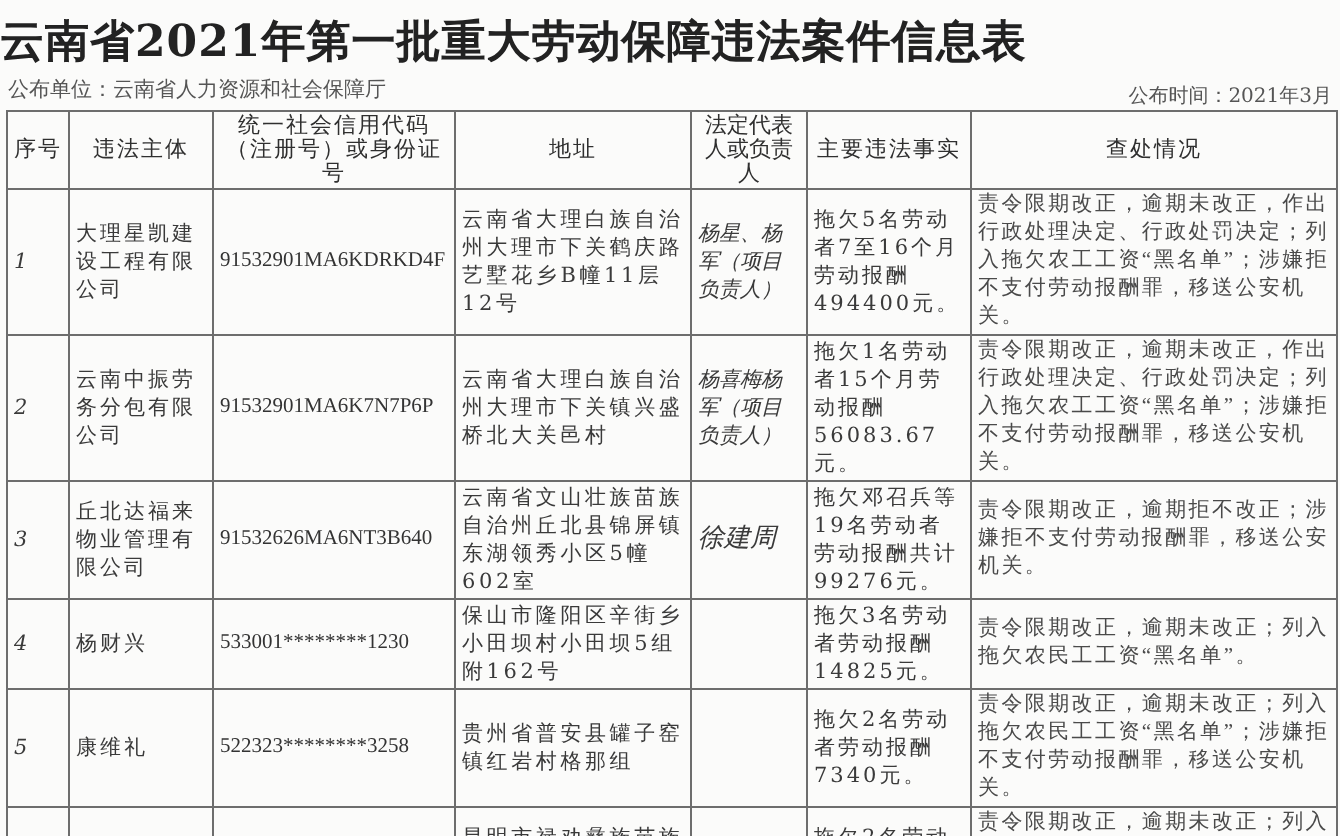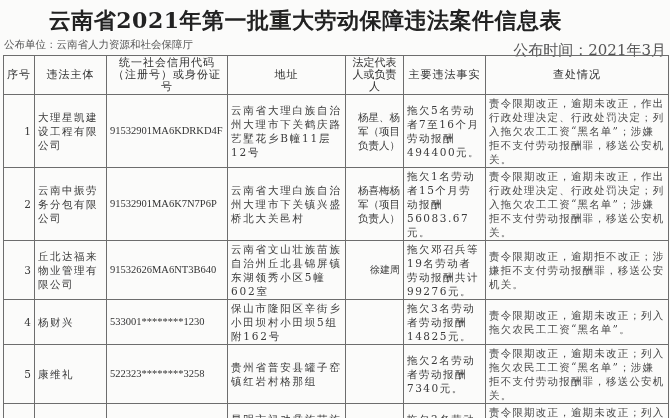--- a/index.html
+++ b/index.html
@@ -5,31 +5,31 @@
   html, body { margin: 0; padding: 0; }
   body {
     width: 670px; height: 418px; overflow: hidden;
     background: #fbfbfa;
     font-family: "DejaVu Serif", "Liberation Serif", serif;
     color: #3a3a3a;
     position: relative;
   }
   .title {
     position: absolute; left: 0; top: 6px; width: 562px;
-    text-align: right;
+    text-align: left;
     font-size: 22px; font-weight: bold; color: #222;
     letter-spacing: 0.5px;
   }
   .publisher {
     position: absolute; left: 4px; top: 38px;
     font-size: 10.5px; color: #555;
   }
   .pubtime {
     position: absolute; right: 4px; top: 41px;
-    font-size: 15px; color: #555;
+    font-size: 10px; color: #555;
   }
   table.grid {
     position: absolute; left: 3px; top: 55px;
     width: 665px;
     border-collapse: collapse;
     table-layout: fixed;
   }
   table.grid td, table.grid th {
     border: 1px solid #6d6d6d;
     padding: 1px 3px;
@@ -38,27 +38,27 @@
     vertical-align: middle;
     font-weight: normal;
     overflow: hidden;
   }
   table.grid th {
     text-align: center;
     color: #2f2f2f;
     font-size: 11px;
     letter-spacing: 1px;
   }
-  td.c-idx, td.c-rep { text-align: right; }
+  td.c-idx, td.c-rep { text-align: left; font-style: italic; }
   td.c-code { text-align: left; font-family: "Liberation Serif", serif; font-size: 11px; letter-spacing: 0; color: #333; }
   td.c-name { text-align: left; letter-spacing: 1.5px; }
   td.c-name.center { text-align: left; }
   td.c-addr { letter-spacing: 1.8px; }
   td.c-fact { letter-spacing: 1.5px; }
-  td.c-handle { letter-spacing: 1.2px; color: #4a4a4a; }
+  td.c-handle { letter-spacing: 1.2px; color: #4a4a4a; font-family: Liberation Serif, serif; }
 </style>
 </head>
 <body>
 
 <div class="title">云南省2021年第一批重大劳动保障违法案件信息表</div>
 <div class="publisher">公布单位：云南省人力资源和社会保障厅</div>
 <div class="pubtime">公布时间：2021年3月</div>
 
 <table class="grid">
   <colgroup>
@@ -98,21 +98,21 @@
       <td class="c-addr">云南省大理白族自治州大理市下关镇兴盛桥北大关邑村</td>
       <td class="c-rep">杨喜梅杨军（项目负责人）</td>
       <td class="c-fact">拖欠1名劳动者15个月劳动报酬56083.67元。</td>
       <td class="c-handle">责令限期改正，逾期未改正，作出行政处理决定、行政处罚决定；列入拖欠农工工资“黑名单”；涉嫌拒不支付劳动报酬罪，移送公安机关。</td>
     </tr>
     <tr style="height:46px">
       <td class="c-idx">3</td>
       <td class="c-name">丘北达福来物业管理有限公司</td>
       <td class="c-code">91532626MA6NT3B640</td>
       <td class="c-addr">云南省文山壮族苗族自治州丘北县锦屏镇东湖领秀小区5幢602室</td>
-      <td class="c-rep" style="font-size:10px">徐建周</td>
+      <td class="c-rep" style="font-size:13px">徐建周</td>
       <td class="c-fact">拖欠邓召兵等19名劳动者劳动报酬共计99276元。</td>
       <td class="c-handle">责令限期改正，逾期拒不改正；涉嫌拒不支付劳动报酬罪，移送公安机关。</td>
     </tr>
     <tr style="height:42px">
       <td class="c-idx">4</td>
       <td class="c-name center">杨财兴</td>
       <td class="c-code">533001********1230</td>
       <td class="c-addr">保山市隆阳区辛街乡小田坝村小田坝5组附162号</td>
       <td class="c-rep"></td>
       <td class="c-fact">拖欠3名劳动者劳动报酬14825元。</td>

